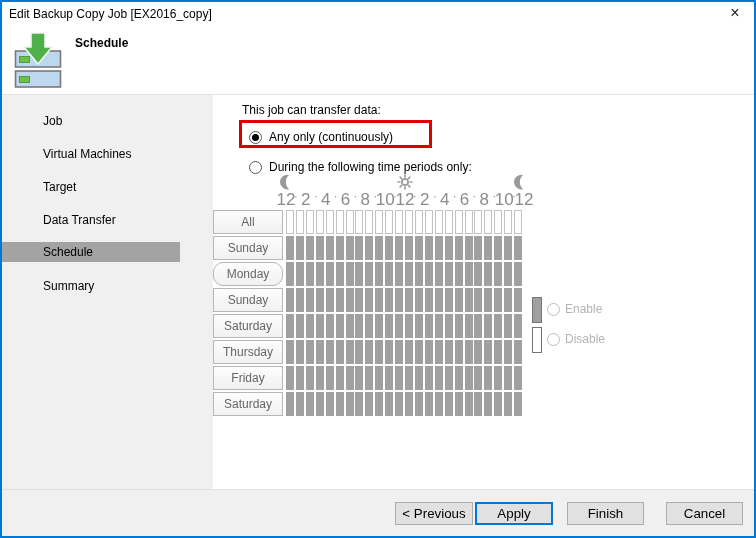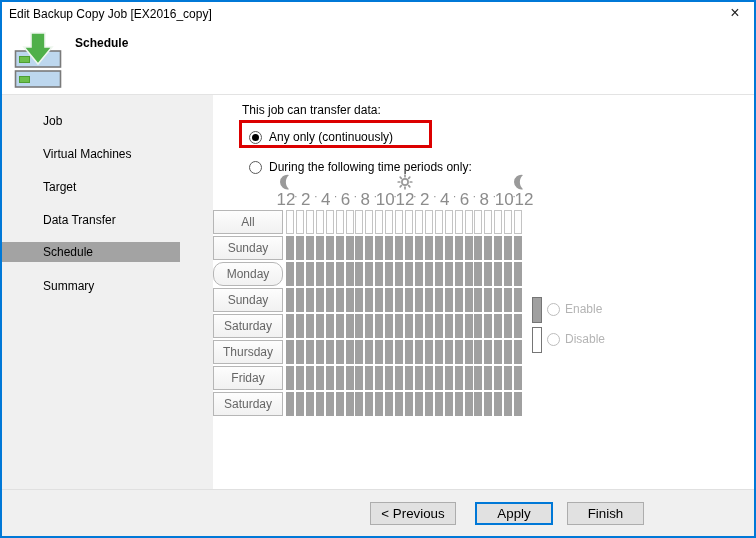--- a/index.html
+++ b/index.html
@@ -347,18 +347,19 @@
     <div class="swatch" style="top:202px;background:#a0a0a0"></div>
     <div class="radio disabled" style="left:334px;top:208px"></div>
     <div class="legend-label" style="left:352px;top:207px">Enable</div>
 
     <div class="swatch" style="top:232px;background:#ffffff"></div>
     <div class="radio disabled" style="left:334px;top:238px"></div>
     <div class="legend-label" style="left:352px;top:237px">Disable</div>
   </div>
 
   <div class="footer">
-    <button class="btn" style="left:368px;width:86px">&lt; Previous</button>
+    <button class="btn" style="left:393px;width:78px">&lt; Previous</button>
     <button class="btn focused" style="left:473px;width:78px">Apply</button>
     <button class="btn" style="left:565px;width:77px">Finish</button>
+    <button class="btn" style="left:664px;width:77px">Cancel</button>
   </div>
 
 </div>
 
 </body></html>

